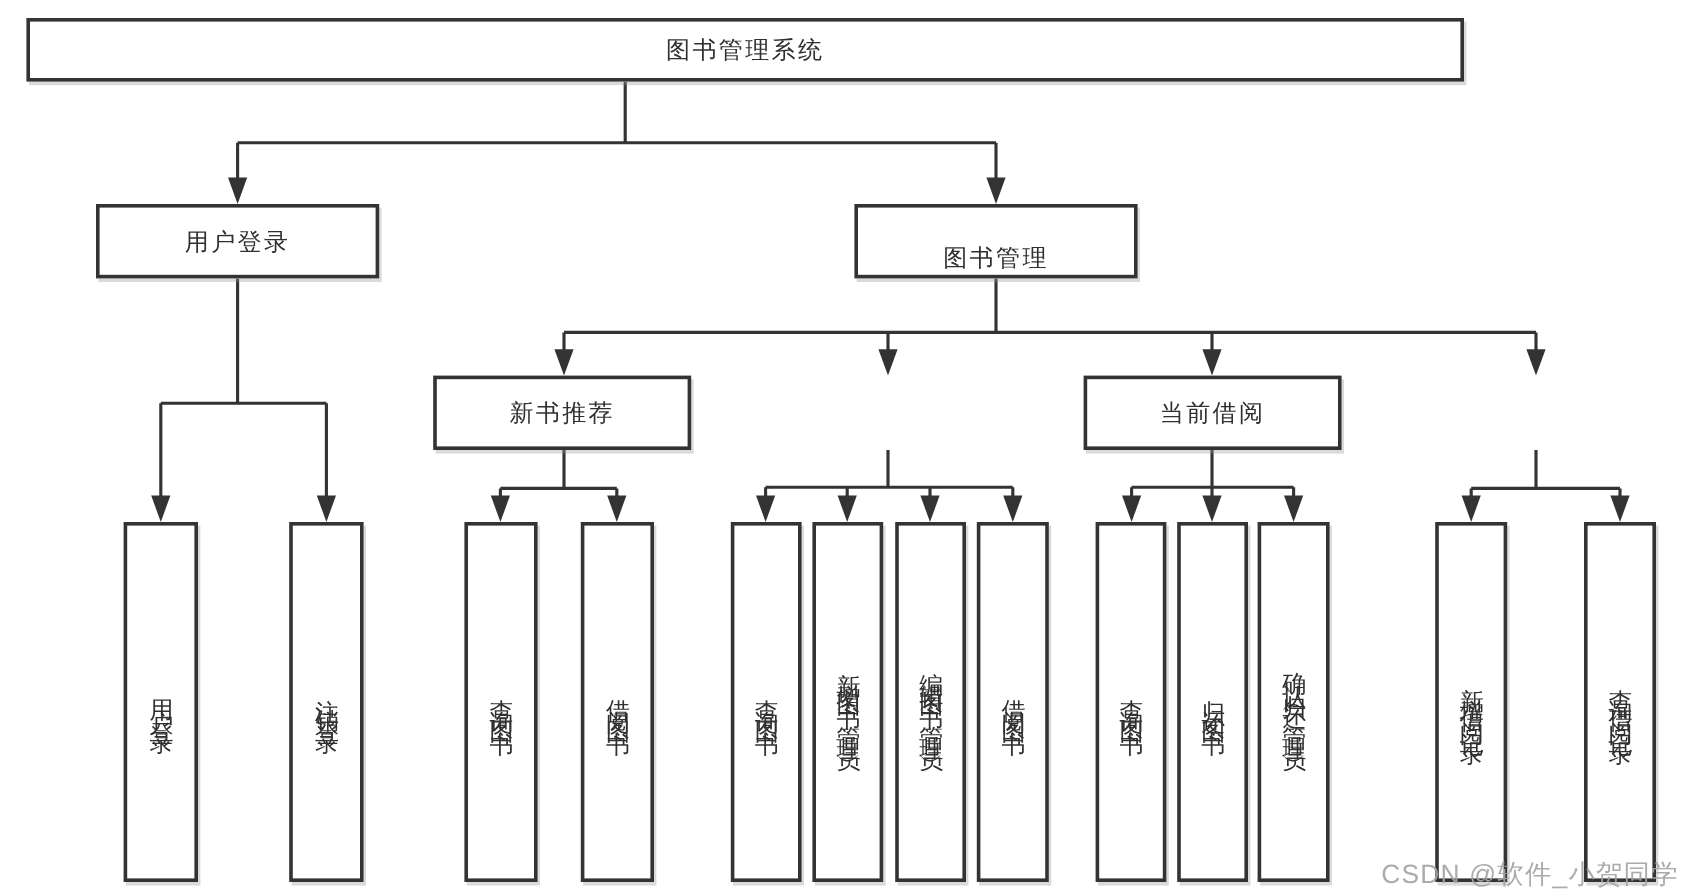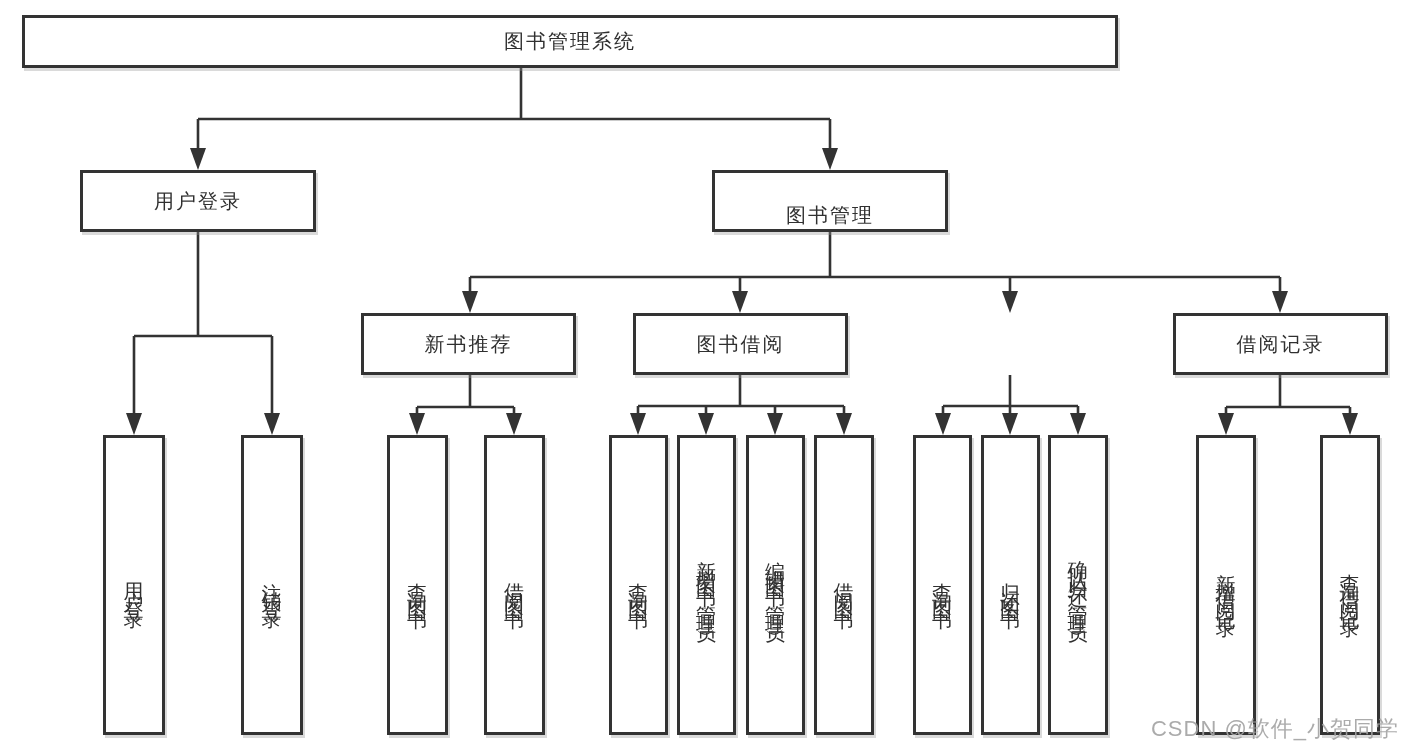--- a/index.html
+++ b/index.html
@@ -62,39 +62,36 @@
       <polygon points="767,413 783,413 775,435"></polygon>
       <polygon points="836,413 852,413 844,435"></polygon>
       <polygon points="935,413 951,413 943,435"></polygon>
       <polygon points="1002,413 1018,413 1010,435"></polygon>
       <polygon points="1070,413 1086,413 1078,435"></polygon>
       <polygon points="1218,413 1234,413 1226,435"></polygon>
       <polygon points="1342,413 1358,413 1350,435"></polygon>
     </g>
   </svg>
 
-  <div class="node" style="left:22px;top:15px;width:1096px;height:53px;">
+  <div class="node" style="left:22px;top:15px;width:1198px;height:53px;">
     <span class="hlabel">图书管理系统</span>
   </div>
 
   <div class="node" style="left:80px;top:170px;width:236px;height:62px;">
     <span class="hlabel">用户登录</span>
   </div>
   <div class="node" style="left:712px;top:170px;width:236px;height:62px;align-items:flex-end;">
     <span class="hlabel">图书管理</span>
   </div>
 
   <div class="node" style="left:361px;top:313px;width:215px;height:62px;">
     <span class="hlabel">新书推荐</span>
   </div>
-  <div class="node" style="left:633px;top:313px;width:215px;height:62px;">
-    <span class="hlabel">图书借阅</span>
-  </div>
-  <div class="node" style="left:1173px;top:313px;width:215px;height:62px;">
-    <span class="hlabel">借阅记录</span>
+  <div class="node" style="left:903px;top:313px;width:215px;height:62px;">
+    <span class="hlabel">当前借阅</span>
   </div>
 
   <div class="node" style="left:103px;top:435px;width:62px;height:300px;">
     <span class="vlabel">用户登录</span>
   </div>
   <div class="node" style="left:241px;top:435px;width:62px;height:300px;">
     <span class="vlabel">注销登录</span>
   </div>
   <div class="node" style="left:387px;top:435px;width:61px;height:300px;">
     <span class="vlabel">查询图书</span>

